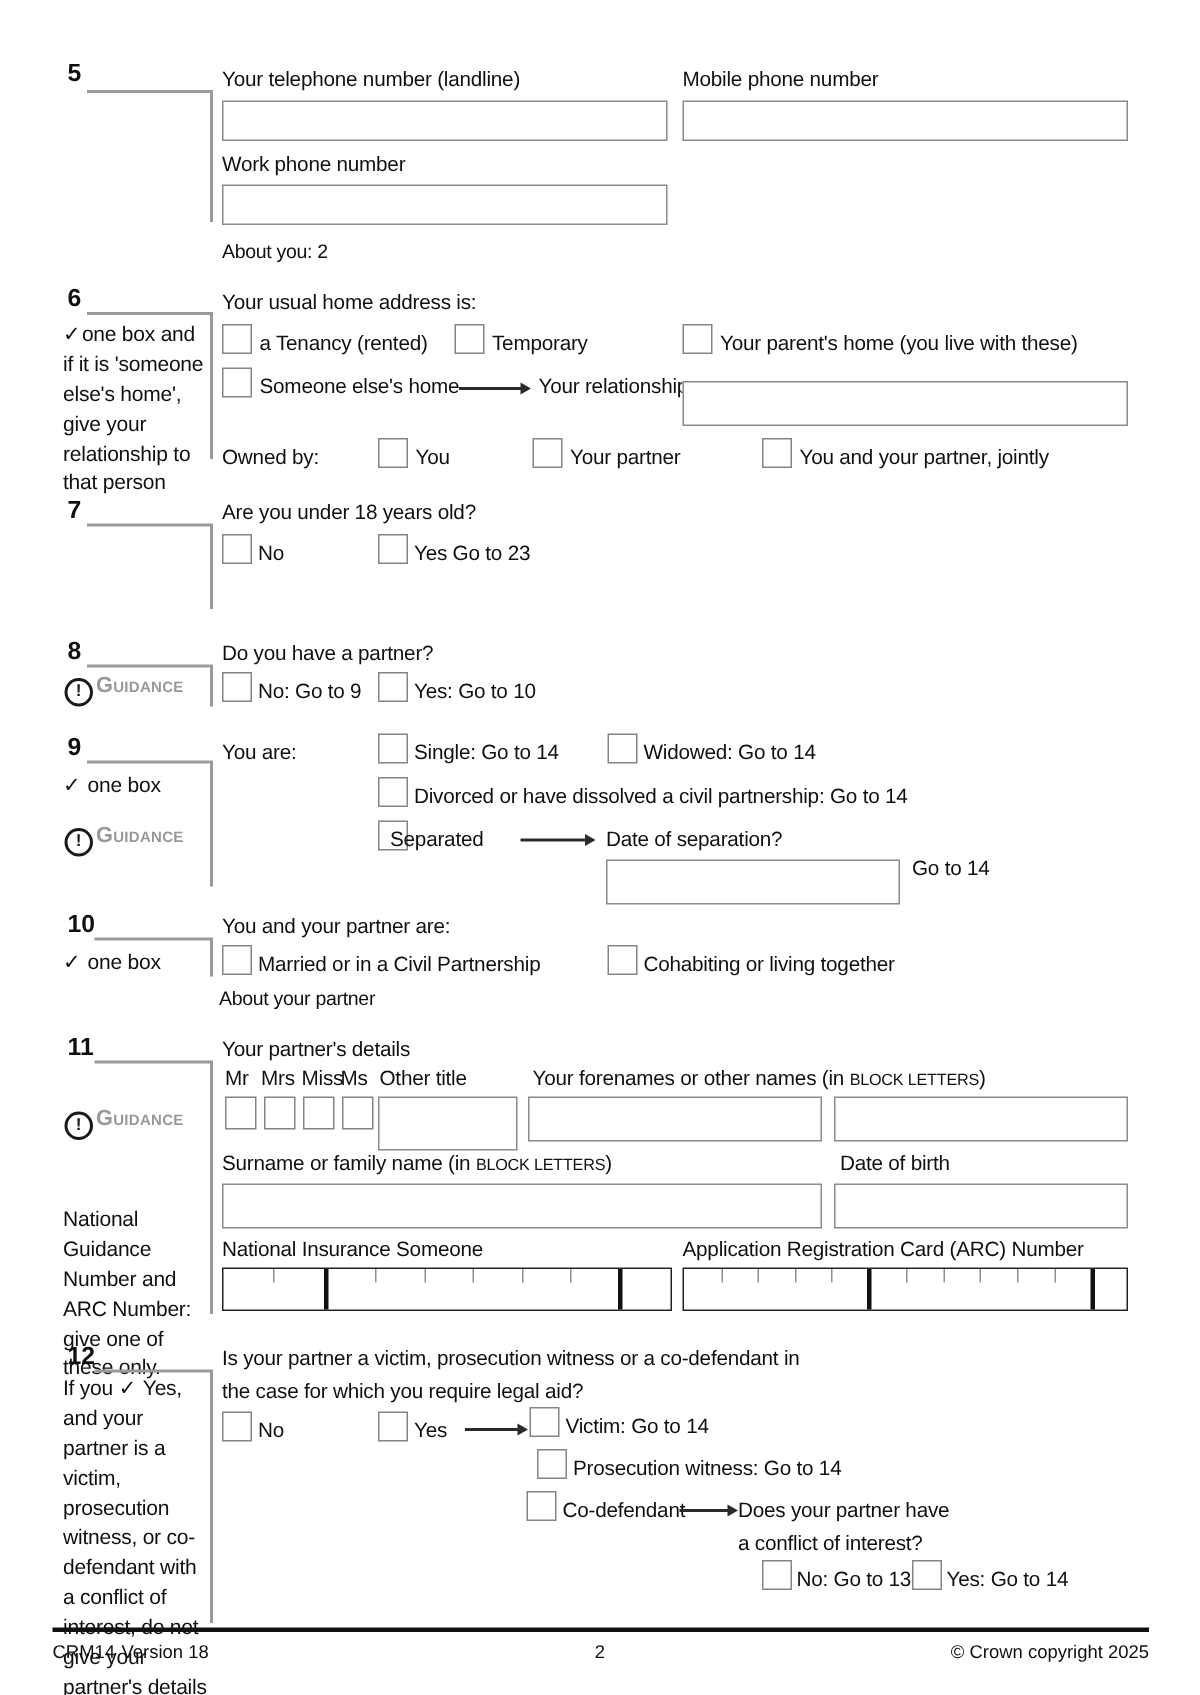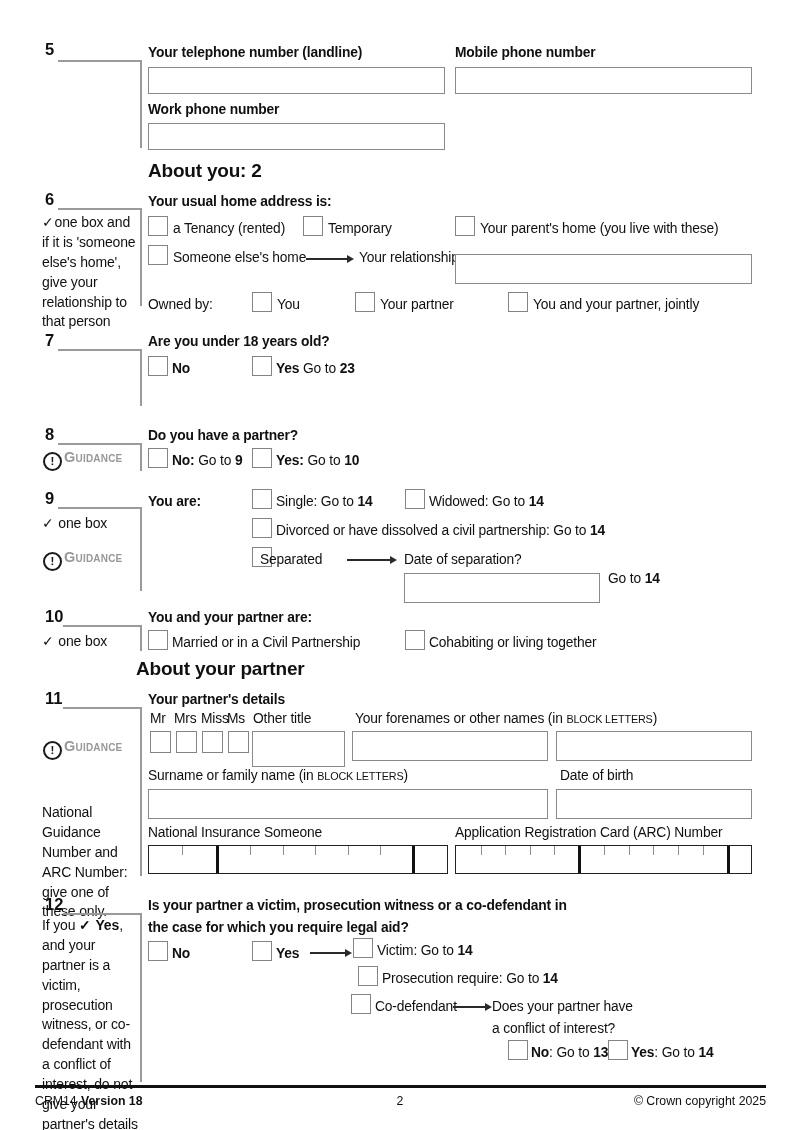--- a/index.html
+++ b/index.html
@@ -1,22 +1,22 @@
 <!DOCTYPE html>
 <html><head>
 <meta charset="utf-8">
 <style>
   html,body{margin:0;padding:0;background:#fff}
   .page{position:relative;width:800px;height:1130px;background:#ffffff;
         font-family:"Liberation Sans",sans-serif;color:#101010;overflow:hidden}
   .abs{position:absolute}
-  .b{font-weight:700}
+  .b{font-weight:400}
   .lbl{font-size:13.8px;letter-spacing:-0.15px;white-space:nowrap}
   .qnum{font-size:16.5px;font-weight:700}
-  .h1{font-size:19px;font-weight:700;letter-spacing:-0.2px}
+  .h1{font-size:13px;font-weight:400;letter-spacing:-0.2px}
   .hline{height:2px;background:#9a9a9a}
   .vline{width:2px;background:#9a9a9a}
   .note{font-size:14px;line-height:1.42;letter-spacing:-0.15px}
   .cb{width:20px;height:20px;border:1.5px solid #848484;background:#fff;box-sizing:border-box}
   .cbt{width:21px;height:22px;border:1.5px solid #848484;background:#fff;box-sizing:border-box}
   .box{border:1.5px solid #8a8a8a;background:#fff;box-sizing:border-box}
   .comb{border:1.3px solid #222;background:#fff;box-sizing:border-box}
   .tick{position:absolute;top:0;width:1px;height:9px;background:#8f8f8f}
   .sep{position:absolute;top:0;bottom:0;width:2.5px;background:#111}
   .arrow{height:1.5px;background:#2a2a2a}
@@ -128,21 +128,21 @@
     <div class="abs hline" style="left:63px;top:625px;width:77px"></div>
     <div class="abs vline" style="left:140px;top:625px;height:26px"></div>
     <div class="abs note" style="left:42px;top:632px"><span class="ck">✓</span> <span>one box</span></div>
     <div class="abs lbl b" style="left:148px;top:610px">You and your partner are:</div>
     <div class="abs cb" style="left:148px;top:630px"></div>
     <div class="abs lbl" style="left:172px;top:635px">Married or in a Civil Partnership</div>
     <div class="abs cb" style="left:405px;top:630px"></div>
     <div class="abs lbl" style="left:429px;top:635px">Cohabiting or living together</div>
   </div>
 
-  <div class="abs h1" style="left:136px;top:658px">About your partner</div>
+  <div class="abs h1" style="left:146px;top:658px">About your partner</div>
 
   <div>
     <div class="abs qnum" style="left:45px;top:689px">11</div>
     <div class="abs hline" style="left:63px;top:707px;width:77px"></div>
     <div class="abs vline" style="left:140px;top:707px;height:169px"></div>
     <div class="abs" style="left:43px;top:737px"><span class="gicon">!</span><span class="gtext">Guidance</span></div>
     <div class="abs note" style="left:42px;top:803px;width:99px">National Guidance Number and ARC Number: give one of these only.</div>
 
     <div class="abs lbl b" style="left:148px;top:692px">Your partner's details</div>
 
@@ -205,21 +205,21 @@
 
     <div class="abs cb" style="left:148px;top:941px"></div>
     <div class="abs lbl b" style="left:172px;top:946px">No</div>
     <div class="abs cb" style="left:252px;top:941px"></div>
     <div class="abs lbl b" style="left:276px;top:946px">Yes</div>
     <div class="abs arrow" style="left:310px;top:952px;width:40px"></div>
 
     <div class="abs cb" style="left:353px;top:938px"></div>
     <div class="abs lbl" style="left:377px;top:943px"><span>Victim: Go to </span><span class="b">14</span></div>
     <div class="abs cb" style="left:358px;top:966px"></div>
-    <div class="abs lbl" style="left:382px;top:971px"><span>Prosecution require: Go to </span><span class="b">14</span></div>
+    <div class="abs lbl" style="left:382px;top:971px"><span>Prosecution witness: Go to </span><span class="b">14</span></div>
     <div class="abs cb" style="left:351px;top:994px"></div>
     <div class="abs lbl" style="left:375px;top:999px">Co-defendant</div>
     <div class="abs arrow" style="left:453px;top:1006px;width:37px"></div>
     <div class="abs lbl" style="left:492px;top:999px">Does your partner have</div>
     <div class="abs lbl" style="left:492px;top:1021px">a conflict of interest?</div>
 
     <div class="abs cb" style="left:508px;top:1040px"></div>
     <div class="abs lbl" style="left:531px;top:1045px"><span class="b">No</span><span>: Go to </span><span class="b">13</span></div>
     <div class="abs cb" style="left:608px;top:1040px"></div>
     <div class="abs lbl" style="left:631px;top:1045px"><span class="b">Yes</span><span>: Go to </span><span class="b">14</span></div>

